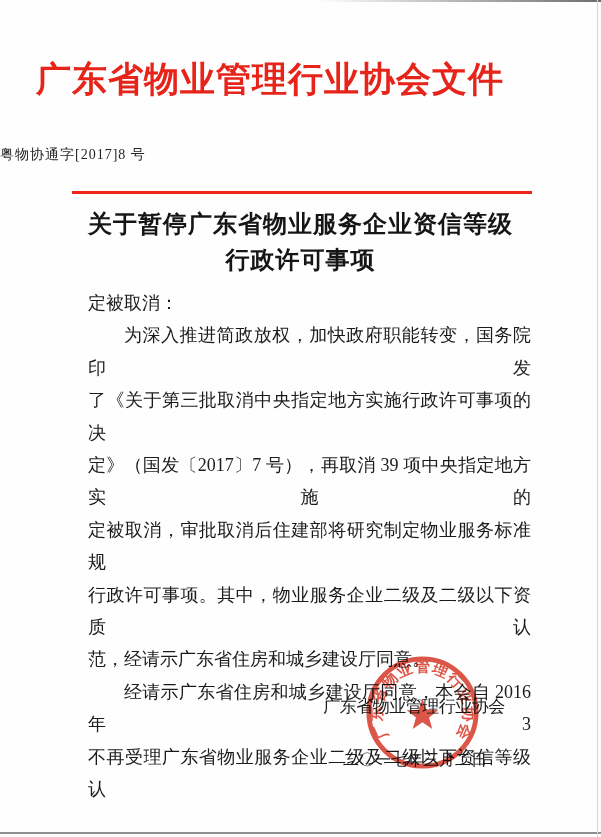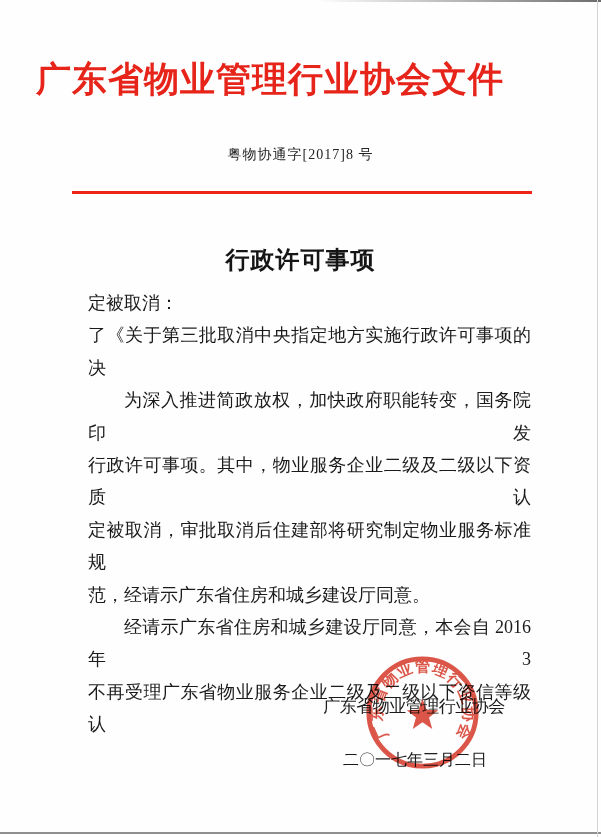--- a/index.html
+++ b/index.html
@@ -18,21 +18,21 @@
   .edge-bottom{position:absolute;left:0;top:832px;width:601px;height:2px;background:#8f8f8f;}
   .edge-right{position:absolute;left:597px;top:0;width:1px;height:837px;background:#d4d4d4;}
 
   .header-title{
     position:absolute;left:0;top:56px;width:601px;margin:0;
     font-size:35px;font-weight:bold;
     letter-spacing:1px;color:#e6241a;padding-left:36px;
   }
   .doc-number{
     position:absolute;left:0;top:146px;width:601px;
-    text-align:center;font-size:14px;letter-spacing:1px;color:#242424;
+    font-size:14px;letter-spacing:1px;color:#242424;
   }
   .red-rule{
     position:absolute;left:72px;top:191px;width:460px;height:3px;
     background:#ee2418;
   }
   .notice-title{
     position:absolute;left:0;top:206px;width:601px;margin:0;
     text-align:center;font-size:24px;font-weight:bold;line-height:36px;
     letter-spacing:1px;color:#151515;
   }
@@ -65,31 +65,32 @@
   <div class="edge-bottom"></div>
   <div class="edge-right"></div>
 
   <h1 class="header-title">广东省物业管理行业协会文件</h1>
 
   <div class="doc-number">粤物协通字[2017]8 号</div>
 
   <div class="red-rule"></div>
 
   <h2 class="notice-title">
-    <br>
+    <span>关于暂停广东省物业服务企业资信等级</span><br>
     <span>行政许可事项</span>
   </h2>
 
   <div class="body-text">
     <div class="line">定被取消：</div>
 
+    <div class="jl ind">为深入推进简政放权，加快政府职能转变，国务院印发</div>
     <div class="jl">了《关于第三批取消中央指定地方实施行政许可事项的决</div>
-    <div class="jl ind">为深入推进简政放权，加快政府职能转变，国务院印发</div>
+    <div class="jl">定》（国发〔2017〕7 号），再取消 39 项中央指定地方实施的</div>
+    <div class="jl">定被取消，审批取消后住建部将研究制定物业服务标准规</div>
     <div class="jl">行政许可事项。其中，物业服务企业二级及二级以下资质认</div>
-    <div class="jl">定被取消，审批取消后住建部将研究制定物业服务标准规</div>
     <div class="line">范，经请示广东省住房和城乡建设厅同意。</div>
 
     <div class="jl ind">经请示广东省住房和城乡建设厅同意，本会自 2016 年 3</div>
     <div class="jl">不再受理广东省物业服务企业二级及二级以下资信等级认</div>
 
   </div>
 
   <div class="sig-org">广东省物业管理行业协会</div>
   <div class="sig-date">二〇一七年三月二日</div>
 

